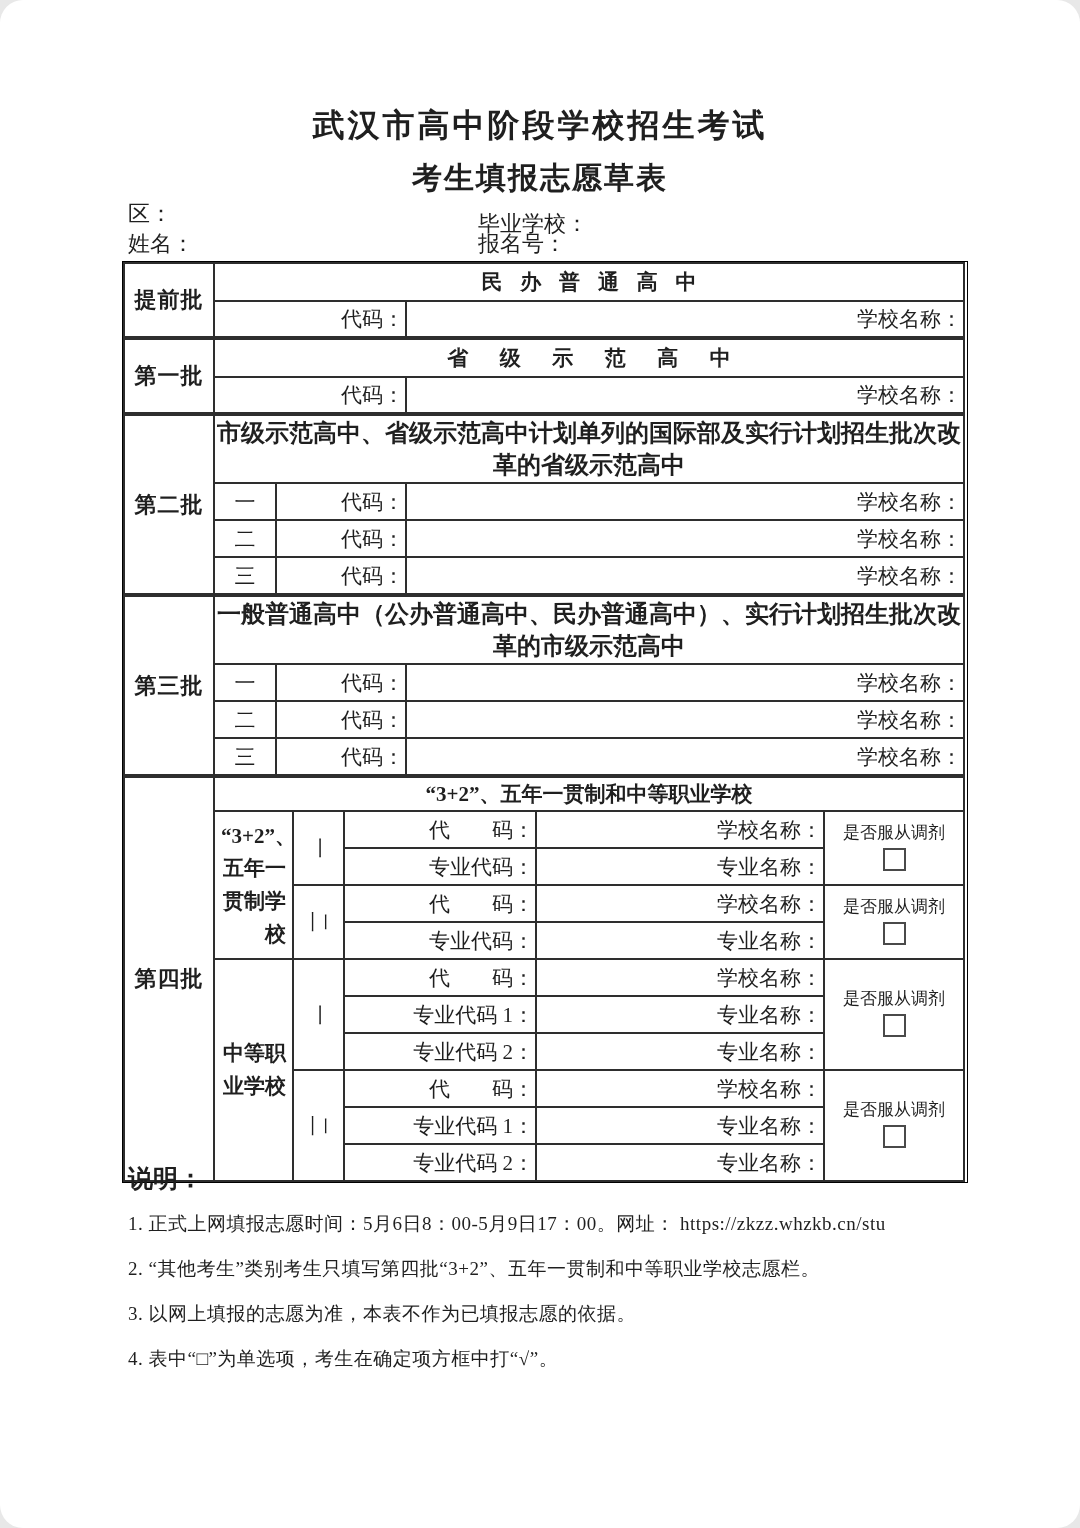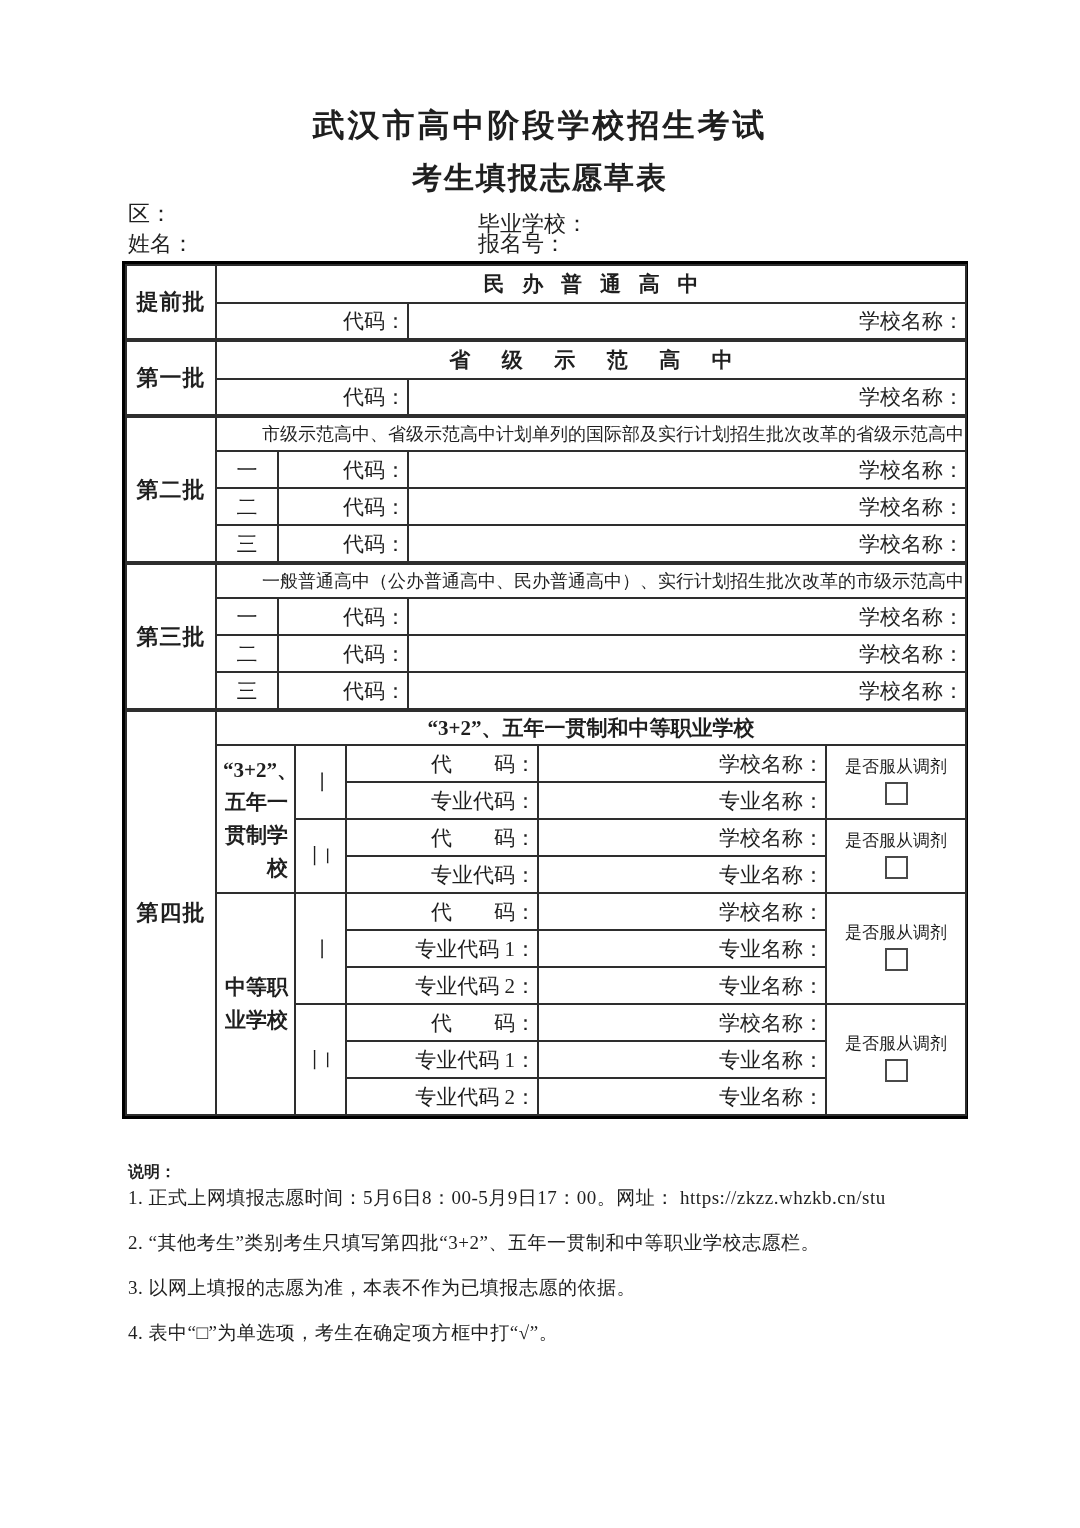--- a/index.html
+++ b/index.html
@@ -1,56 +1,56 @@
 <!DOCTYPE html>
 <html><head>
 <meta charset="utf-8">
 <style>
   html,body{margin:0;padding:0;background:#e8e8e8;}
   .page{
     position:relative;width:1080px;height:1528px;background:#ffffff;
     font-family:"Liberation Serif","DejaVu Serif",serif;color:#1f1f1f;
-    margin:0 auto;overflow:hidden;
+    margin:0 auto;overflow:hidden;border-radius:23px;
   }
   .title1{position:absolute;top:104px;left:0;width:100%;text-align:center;
     font-size:32px;font-weight:bold;letter-spacing:3px;}
   .title2{position:absolute;top:158px;left:0;width:100%;text-align:center;
     font-size:30px;font-weight:bold;letter-spacing:2px;}
   .hfield{position:absolute;font-size:22px;}
   #f-district{left:128px;top:199px;}
   #f-school{left:478px;top:209px;}
   #f-name{left:128px;top:229px;}
   #f-regno{left:478px;top:229px;}
 
   .tablewrap{position:absolute;left:122px;top:261px;width:846px;
-    border:3px solid #000000;box-sizing:border-box;background:#fff;}
+    border:1px solid #000000;box-sizing:border-box;background:#fff;}
   table{border-collapse:collapse;table-layout:fixed;width:840px;}
   td{border:2px solid #2e2e2e;vertical-align:middle;overflow:hidden;
      font-size:21px;box-sizing:border-box;}
   .blabel{font-weight:bold;text-align:center;font-size:22px;letter-spacing:1px;}
   .bheader{font-weight:bold;text-align:center;font-size:21px;}
   .sp1{letter-spacing:0.85em;text-indent:0.85em;}
   .sp2{letter-spacing:1.5em;text-indent:1.5em;}
-  .bheader-sm{font-weight:normal;text-align:right;font-size:18px;}
+  .bheader-sm{font-weight:bold;text-align:center;font-size:24px;}
   .lab{padding-left:12px;text-align:right;}
   .seq{text-align:center;}
   .typecell{font-weight:bold;text-align:right;font-size:21px;
     line-height:1.55;padding:0 6px;}
   .rot{display:inline-block;transform:rotate(90deg);}
   .adj{text-align:center;font-size:17px;padding:2px;}
   .adj-label{margin-bottom:4px;}
   .box{display:inline-block;width:19px;height:19px;border:2px solid #4a4a4a;
     background:#fff;}
   tr.h38 td{height:38px;}
   tr.h36 td{height:36px;}
   tr.h34 td{height:34px;}
   tr.h37 td{height:37px;}
 
   .notes{position:absolute;left:128px;top:1162px;width:850px;}
-  .notes-heading{font-size:16px;font-weight:bold;margin-bottom:2px;font-family:Liberation Mono, monospace;}
+  .notes-heading{font-size:25px;font-weight:bold;margin-bottom:16px;font-family:Liberation Mono, monospace;}
   .note-item{font-size:19px;margin-bottom:19px;letter-spacing:0.5px;}
 </style>
 </head>
 <body>
 
 <div class="page">
 
   <div class="title1">武汉市高中阶段学校招生考试</div>
   <div class="title2">考生填报志愿草表</div>
 

